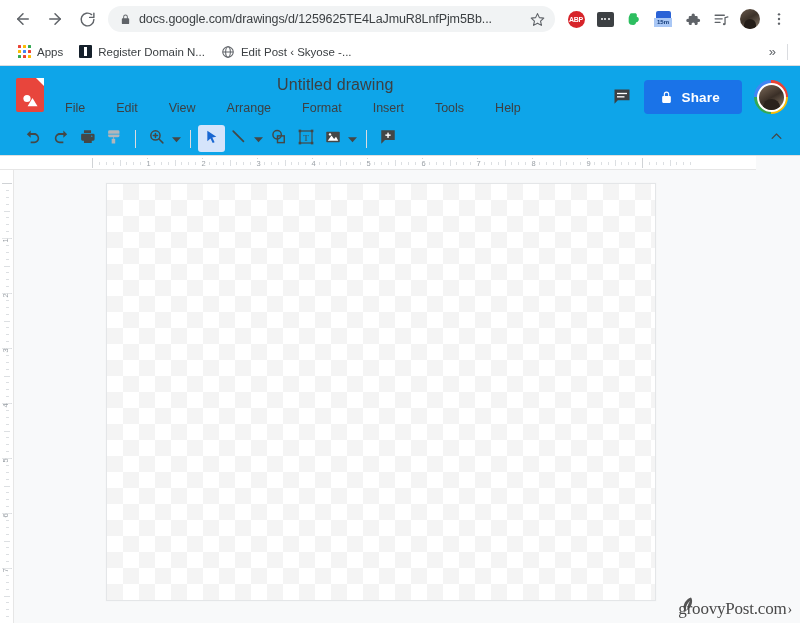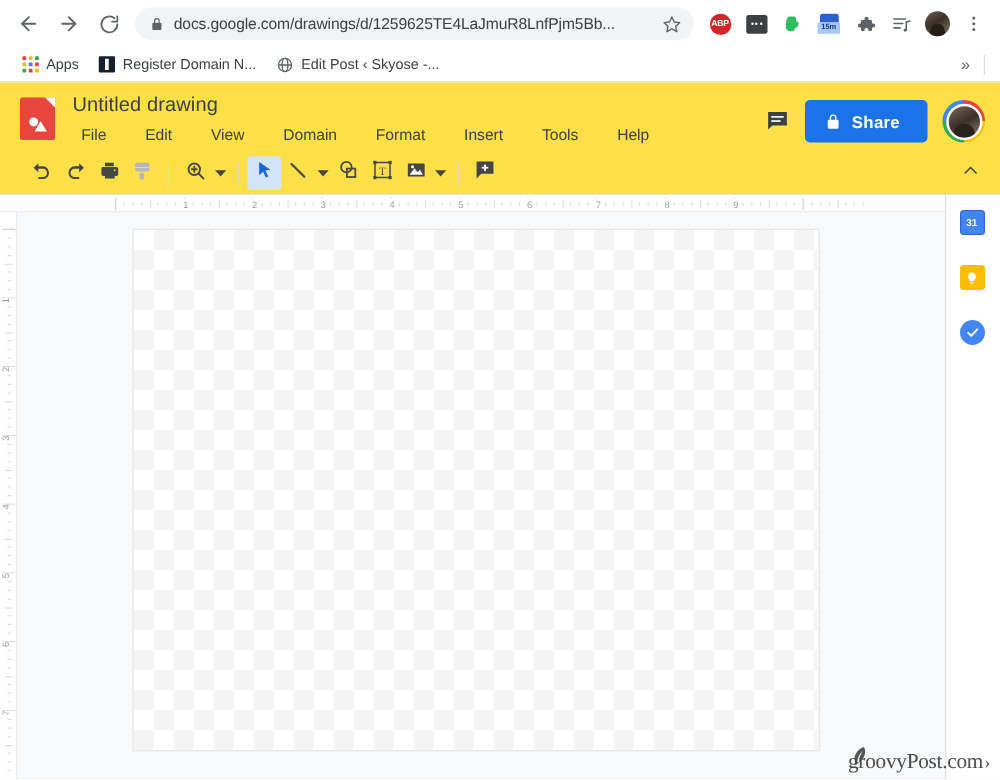--- a/index.html
+++ b/index.html
@@ -152,21 +152,22 @@
   .folder-icon::before{
     content:""; position:absolute; left:0; top:-2.5px; width:6px;height:3px;
     background:#f7d87c; border-radius:1px 1px 0 0;
   }
 
   
   .app {
     position: relative;
     width: 800px;
     height: 557px;
-    background: #fde047;
+    background: #0ea5e9;
+    text-align: center;
   }
   .doc-header {
     height: 56px;
     display: flex;
     align-items: flex-start;
     padding: 8px 12px 0 16px;
   }
   .doc-logo {
     width: 28px; height: 34px; margin-top: 4px; margin-right: 14px;
     flex: 0 0 auto; position: relative;
@@ -499,21 +500,21 @@
         </svg>
       </span>
     </div>
 
     <div class="doc-title-block">
       <div class="doc-title">Untitled drawing</div>
       <div class="menu-row">
         <div class="menu-item">File</div>
         <div class="menu-item">Edit</div>
         <div class="menu-item">View</div>
-        <div class="menu-item">Domain</div>
+        <div class="menu-item">Arrange</div>
         <div class="menu-item">Format</div>
         <div class="menu-item">Insert</div>
         <div class="menu-item">Tools</div>
         <div class="menu-item">Help</div>
       </div>
     </div>
 
     <div class="header-right">
       <span class="comment-icon">
         <svg width="20" height="20" viewBox="0 0 24 24" fill="currentColor">
@@ -844,41 +845,20 @@
         <div class="tick" style="top: 432.375px; height: 1px; left: 5.5px; width: 3px; background: rgb(220, 223, 226);"></div>
         <div class="tick" style="top: 439.25px; height: 1px; left: 5.5px; width: 3px; background: rgb(220, 223, 226);"></div>
         <div class="tick" style="top: 446.125px; height: 1px; left: 5.5px; width: 3px; background: rgb(220, 223, 226);"></div>
         <div class="ruler-num" style="top: 394px; left: 3px; background: rgb(255, 255, 255); padding: 2px 0px; transform: rotate(-90deg);">7</div>
       </div>
 
     <div class="canvas-scroll">
       <div class="canvas-page"></div>
     </div>
 
-    <div class="app-sidebar">
-      <div class="side-icon">
-        <div class="cal-icon">31</div>
-      </div>
-      <div class="side-icon">
-        <div class="keep-icon">
-          <svg width="11" height="11" viewBox="0 0 24 24" fill="#ffffff">
-              <path d="M12 2a7 7 0 0 0-4 12.7V17h8v-2.3A7 7 0 0 0 12 2z"></path>
-              <rect x="9" y="18.4" width="6" height="1.8" rx="0.9"></rect>
-              <rect x="9.8" y="21" width="4.4" height="1.6" rx="0.8"></rect>
-            </svg>
-        </div>
-      </div>
-      <div class="side-icon">
-        <div class="tasks-icon">
-          <svg width="12" height="12" viewBox="0 0 24 24" fill="none" stroke="#ffffff" stroke-width="3" stroke-linecap="round" stroke-linejoin="round">
-              <polyline points="5 12.5 10 17.5 19.5 7"></polyline>
-            </svg>
-        </div>
-      </div>
-    </div>
   </div>
 
   <div class="watermark">
     <span class="feather">
       <svg width="16" height="16" viewBox="0 0 24 24" fill="#555">
           <path d="M20 3c-6 0-12 3-15 9l-2 9 3-2c7-1 12-5 14-11 .4-1.3.7-3.3 0-5zM6.5 17.5c2-5 6-8.5 11-10.5-4 3-7 6.5-9 11z"></path>
         </svg>
     </span>
     <span class="wm-text">groovyPost.com</span>
     <span class="wm-caret">›</span>

